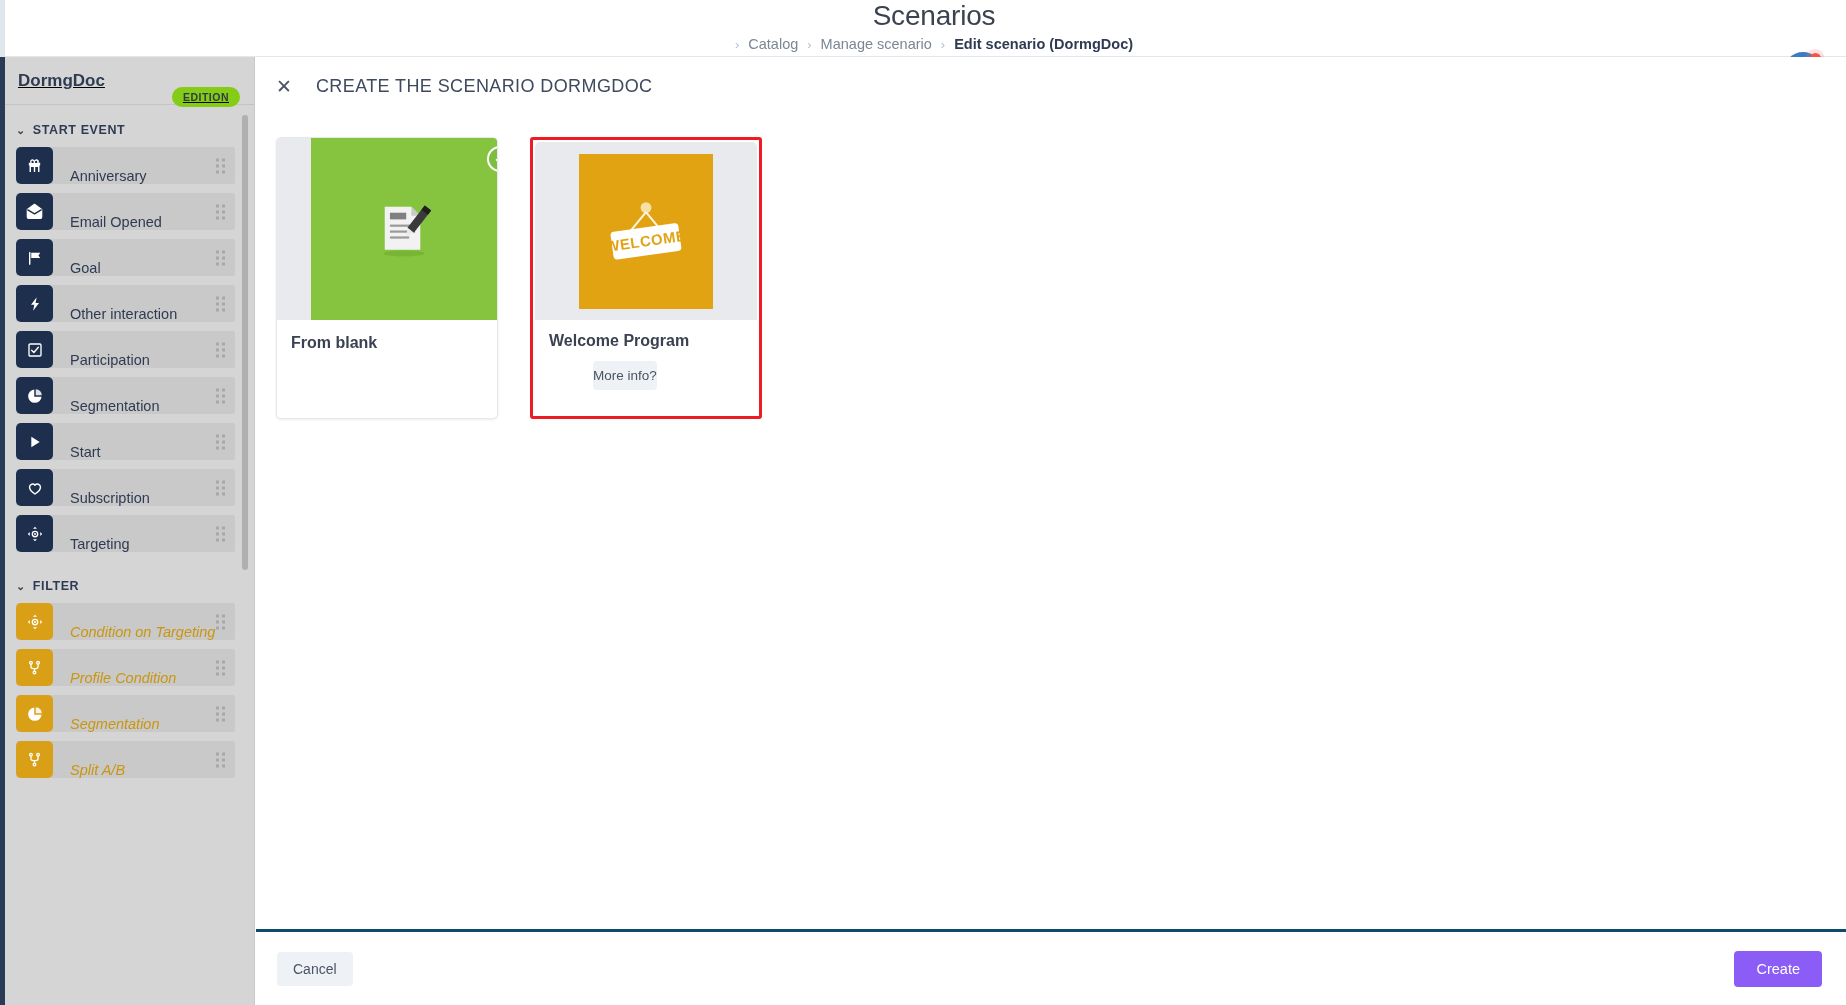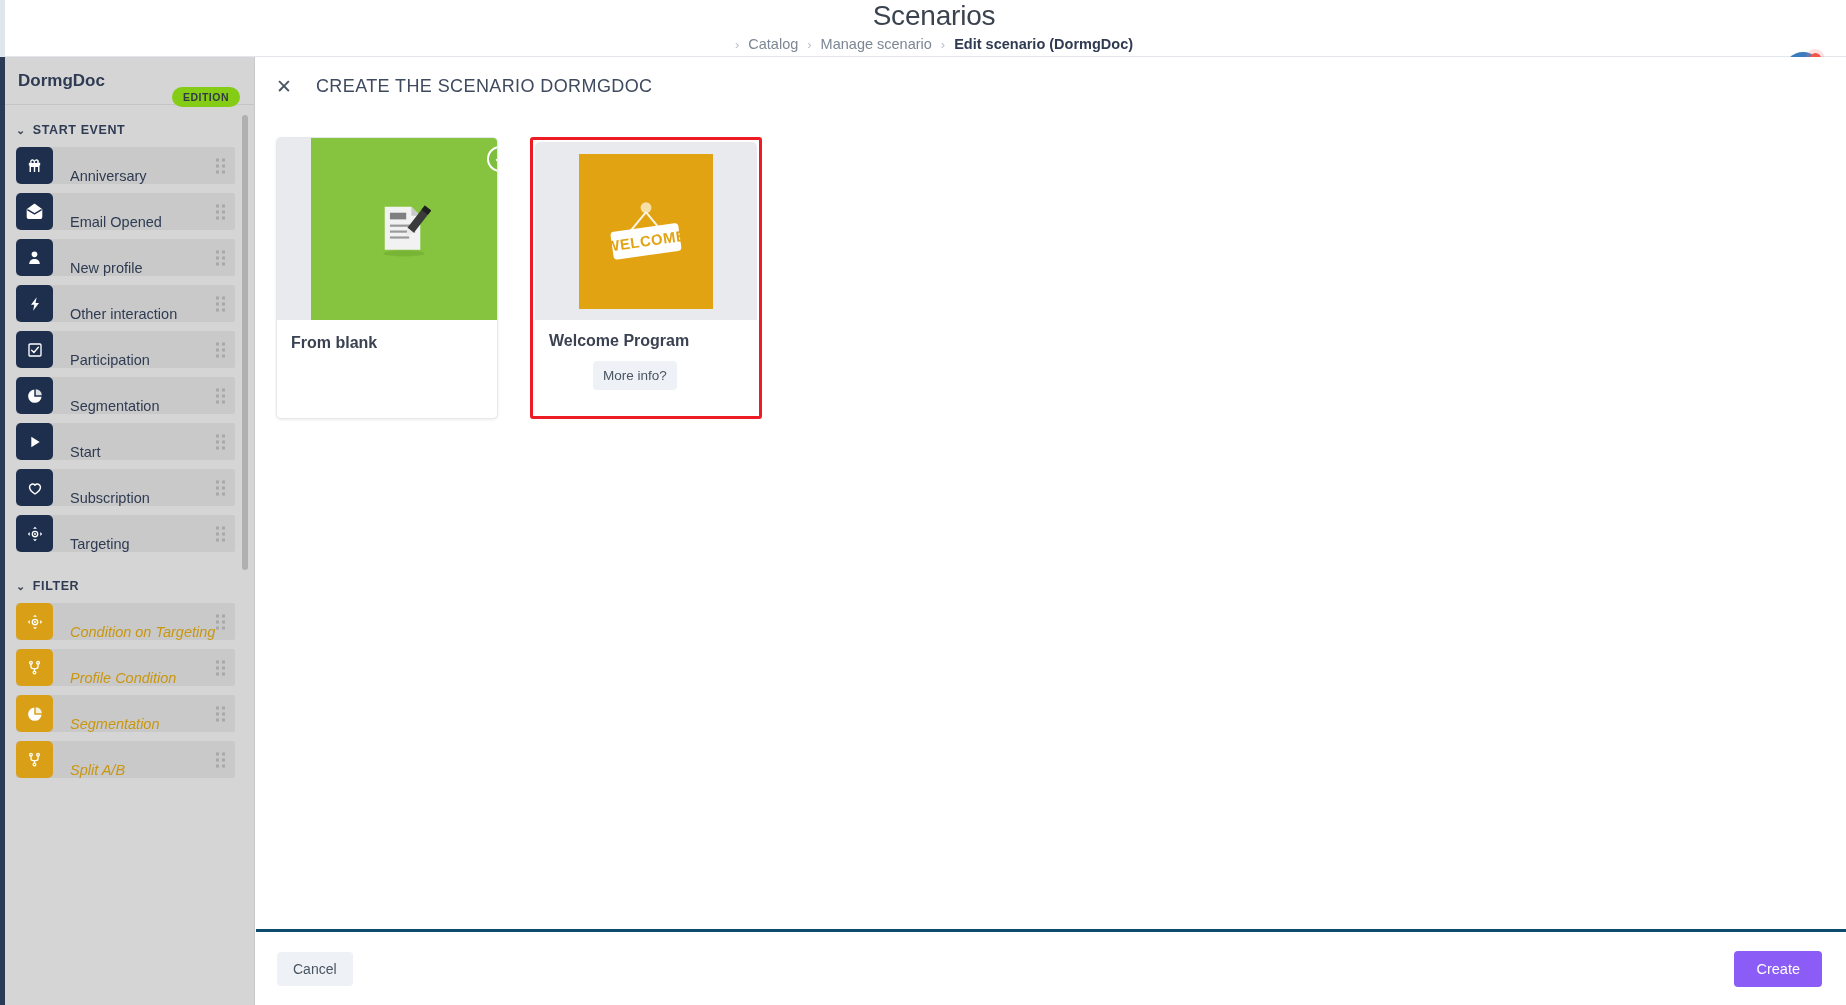--- a/index.html
+++ b/index.html
@@ -94,20 +94,21 @@
   #sidebar-accent {
     position: absolute; left: 0; top: 0;
     width: 5px; height: 948px;
     background: #2b3a55;
   }
   #sidebar-header {
     height: 48px;
     display: flex; align-items: center;
     padding: 0 14px 0 18px;
     border-bottom: 1px solid #c4c4c4;
+    text-decoration: underline;
   }
   #sidebar-title {
     font-size: 17px; font-weight: bold; color: #2f3b52;
   }
   #edition-badge {
     margin-left: auto;
     background: #84cc16;
     color: #303a48;
     font-size: 10.5px;
     font-weight: bold;
@@ -242,21 +243,21 @@
     background: #e2a312;
     display: flex; align-items: center; justify-content: center;
   }
   #card-welcome .card-body { padding-top: 12px; text-align: left; }
   #more-info-btn {
     display: inline-block;
     margin: 11px 0 0 44px;
     background: #eef1f5;
     color: #4a5563;
     font-size: 13.5px;
-    padding: 7px 10px;
+    padding: 7px 0;
     border: none;
     border-radius: 4px;
     font-family: "Liberation Sans", sans-serif;
   }
 
   
   #footer {
     position: absolute;
     left: 256px; bottom: 0;
     width: 1590px; height: 76px;
@@ -359,38 +360,38 @@
     <span class="grip">
         <i></i>
         <i></i>
         <i></i>
         <i></i>
         <i></i>
         <i></i>
       </span>
   </div>
 
-
-  <div class="sb-item">
-    <span class="sb-tile">
-      <svg width="17" height="17" viewBox="0 0 24 24" fill="#fff">
-        <circle cx="12" cy="7.5" r="4"></circle>
-        <path d="M4.5 21c0-4.2 3.4-7 7.5-7s7.5 2.8 7.5 7z"></path>
-      </svg>
-    </span>
-    <span class="sb-label">New profile</span>
-    <span class="grip">
-        <i></i>
-        <i></i>
-        <i></i>
-        <i></i>
-        <i></i>
-        <i></i>
-      </span>
-  </div>
+  <div class="sb-item">
+    <span class="sb-tile">
+      <svg width="18" height="18" viewBox="0 0 24 24" fill="#fff">
+        <rect x="4" y="4" width="1.9" height="17" rx="0.8"></rect>
+        <path d="M7 5h12l-2.4 3.6L19 12H7z"></path>
+      </svg>
+    </span>
+    <span class="sb-label">Goal</span>
+    <span class="grip">
+        <i></i>
+        <i></i>
+        <i></i>
+        <i></i>
+        <i></i>
+        <i></i>
+      </span>
+  </div>
+
 
   <div class="sb-item">
     <span class="sb-tile">
       <svg width="16" height="16" viewBox="0 0 24 24" fill="#fff">
         <path d="M14.5 2 6 13.2h5L9.2 22 18 10.5h-5.2z"></path>
       </svg>
     </span>
     <span class="sb-label">Other interaction</span>
     <span class="grip">
         <i></i>

